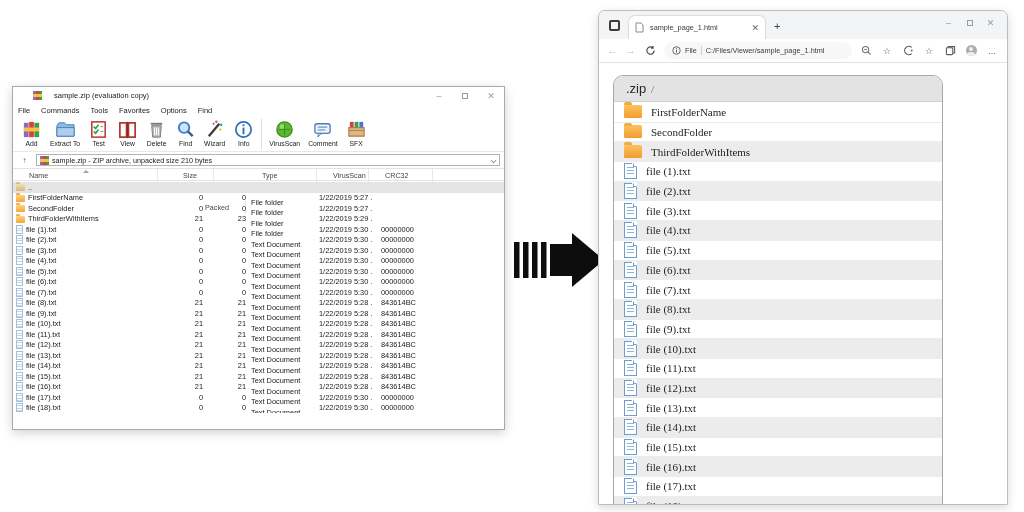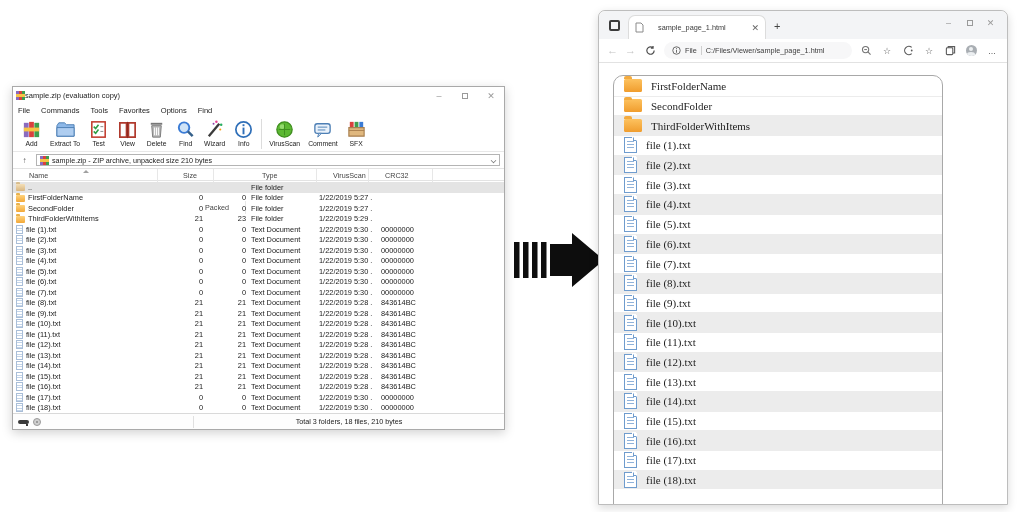--- a/index.html
+++ b/index.html
@@ -5,21 +5,21 @@
   * { margin:0; padding:0; box-sizing:border-box; }
   html,body { width:1024px; height:512px; overflow:hidden; background:#ffffff;
               font-family:"Liberation Sans", sans-serif; }
   .stage { position:relative; width:1024px; height:512px; }
 
   
   .wr-window { position:absolute; left:12px; top:86px; width:493px; height:344px;
     background:#fff; border:1px solid #a9a9a9; box-shadow:0 3px 10px rgba(0,0,0,.18);
     font-size:8px; color:#1a1a1a; }
   .wr-titlebar { position:absolute; left:0; top:0; right:0; height:17px; background:#ffffff;
-    display:flex; align-items:center; padding-left:3px; gap:0; }
+    display:flex; align-items:center; padding-left:20px; gap:12px; }
   .wr-title { font-size:7.5px; color:#222; }
   .wr-controls { position:absolute; right:0; top:0; height:17px; display:flex; }
   .wr-ctl { width:26px; height:17px; display:flex; align-items:center; justify-content:center;
     color:#9a9a9a; font-size:9px; }
   .wr-ctl .sq { width:6px; height:6px; border:1px solid #9a9a9a; display:block; }
   .wr-menubar { position:absolute; left:0; top:17px; right:0; height:13px; display:flex;
     align-items:center; padding-left:5px; gap:11px; font-size:7.5px; color:#222; }
   .wr-toolbar { position:absolute; left:0; top:30px; right:0; height:35px; display:flex;
     align-items:flex-start; padding:1px 0 0 4px; border-bottom:1px solid #e8e8e8; }
   .wr-tbtn { display:flex; flex-direction:column; align-items:center; gap:0;
@@ -48,21 +48,21 @@
     border-left:3px solid transparent; border-right:3px solid transparent;
     border-bottom:3px solid #a0a0a0; }
   .wr-list { position:absolute; left:0; top:95px; right:0; height:231px; overflow:hidden; }
   .wr-row { position:relative; height:10.5px; font-size:7.4px; color:#1a1a1a; }
   .wr-row.sel { background:#e4e4e4; }
   .wr-cell { position:absolute; top:0; height:10.5px; display:flex; align-items:center;
     white-space:nowrap; overflow:hidden; }
   .c-name   { left:3px;  width:142px; gap:3px; }
   .c-size   { left:145px; width:45px; justify-content:flex-end; }
   .c-packed { left:190px; width:43px; justify-content:flex-end; }
-  .c-type   { left:238px; width:66px; }
+  .c-type   { left:238px; width:66px;margin-top:15px; }
   .c-mod    { left:306px; width:53px; }
   .c-crc    { left:360px; width:55px;padding-left:8px; }
 
   .ric { flex:0 0 auto; }
   .ic-folder { width:9px; height:7px; position:relative; border-radius:1px;
     background:linear-gradient(#ffd37e,#f2a838); margin-top:1px; }
   .ic-folder:before { content:""; position:absolute; left:0; top:-2px; width:4px; height:2px;
     border-radius:1px 1px 0 0; background:#e8b24e; }
   .ic-folder.up { filter:grayscale(.55) brightness(1.05); }
   .ic-file { width:7px; height:9px; background:#fff; border:1px solid #a9bed8;
@@ -85,21 +85,21 @@
 
   
   .br-window { position:absolute; left:598px; top:10px; width:410px; height:495px;
     background:#fff; border:1px solid #bdbdbd; border-radius:7px 7px 0 0;
     box-shadow:0 3px 10px rgba(0,0,0,.15); }
   .br-tabstrip { position:absolute; left:0; top:0; right:0; height:28px;
     background:#f3f4f6; border-radius:7px 7px 0 0; display:flex; align-items:flex-end; }
   .tab-actions { width:11px; height:11px; border:2.5px solid #3b3b3b; border-radius:2px;
     margin:0 8px 8px 10px; }
   .br-tab { width:138px; height:24px; background:#fff; border:1px solid #dcdcdc; border-bottom:none;
-    border-radius:7px 7px 0 0; display:flex; align-items:center; gap:14px; padding:0 6px; }
+    border-radius:7px 7px 0 0; display:flex; align-items:center; gap:6px; padding:0 6px; }
   .tab-title { flex:1; font-size:7.3px; color:#3a3a3a; white-space:nowrap; overflow:hidden; }
   .tab-close { color:#666; font-size:9px; }
   .newtab { margin:0 0 7px 8px; color:#444; font-size:11px; }
   .br-controls { position:absolute; right:6px; top:0; height:24px; display:flex; align-items:center; }
   .br-ctl { width:21px; height:24px; display:flex; align-items:center; justify-content:center;
     color:#9a9a9a; font-size:9px; }
   .br-ctl .sq { width:6px; height:6px; border:1px solid #9a9a9a; display:block; }
 
   .br-toolbar { position:absolute; left:0; top:28px; right:0; height:24px; background:#fff;
     border-bottom:1px solid #e2e2e2; display:flex; align-items:center; padding:0 8px; gap:7px; }
@@ -524,28 +524,20 @@
             <span>file (18).txt</span>
     </div>
     <div class="wr-cell c-size">0</div>
     <div class="wr-cell c-packed">0</div>
     <div class="wr-cell c-type">Text Document</div>
     <div class="wr-cell c-mod">1/22/2019 5:30 ...</div>
     <div class="wr-cell c-crc">00000000</div>
   </div>
       </div>
 
-    <div class="wr-status">
-      <div class="wr-sticons">
-        <span class="key-icon"></span>
-        <span class="disk-icon"></span>
-      </div>
-      <span class="wr-stsep"></span>
-      <span class="wr-sttext">Total 3 folders, 18 files, 210 bytes</span>
-    </div>
   </div>
 
   <svg class="flow-arrow" width="95" height="60" viewBox="0 0 95 60">
     <rect x="2" y="12" width="5.5" height="36" fill="#0d0d0d"></rect>
     <rect x="11" y="12" width="5.5" height="36" fill="#0d0d0d"></rect>
     <rect x="20" y="12" width="5.5" height="36" fill="#0d0d0d"></rect>
     <rect x="29" y="12" width="5.5" height="36" fill="#0d0d0d"></rect>
     <path d="M38 14 H60 V3 L92 30 L60 57 V46 H38 Z" fill="#0d0d0d"></path>
   </svg>
 
@@ -609,20 +601,24 @@
           </svg>
       </span>
       <span class="eicon">
           <span class="avatar"></span>
         </span>
       <span class="eicon">...</span>
     </div>
 
     <div class="br-content">
       <div class="zip-card">
+        <div class="zip-head">
+          <span class="zip-title">.zip</span>
+          <span class="zip-slash">/</span>
+        </div>
         <div class="zip-list" id="br-body">
             <div class="zip-row">
     <span class="bic b-folder"></span>
     <span>FirstFolderName</span>
   </div>
             <div class="zip-row">
     <span class="bic b-folder"></span>
     <span>SecondFolder</span>
   </div>
             <div class="zip-row shade">

